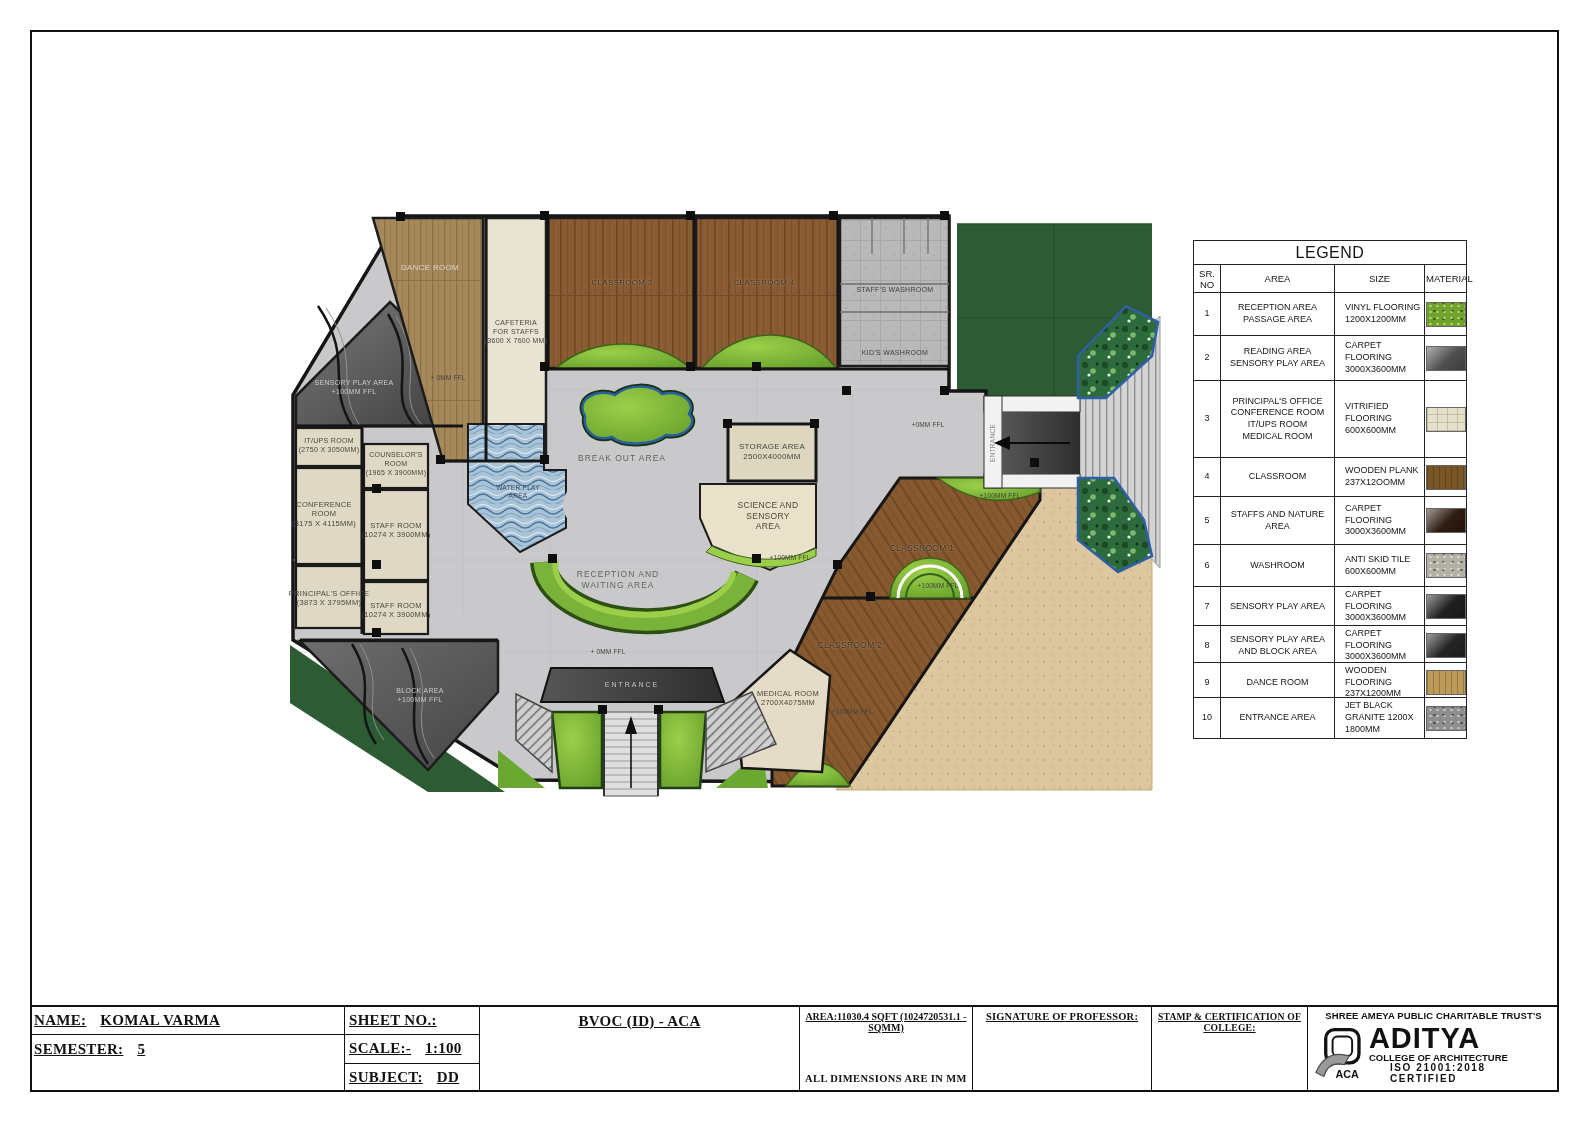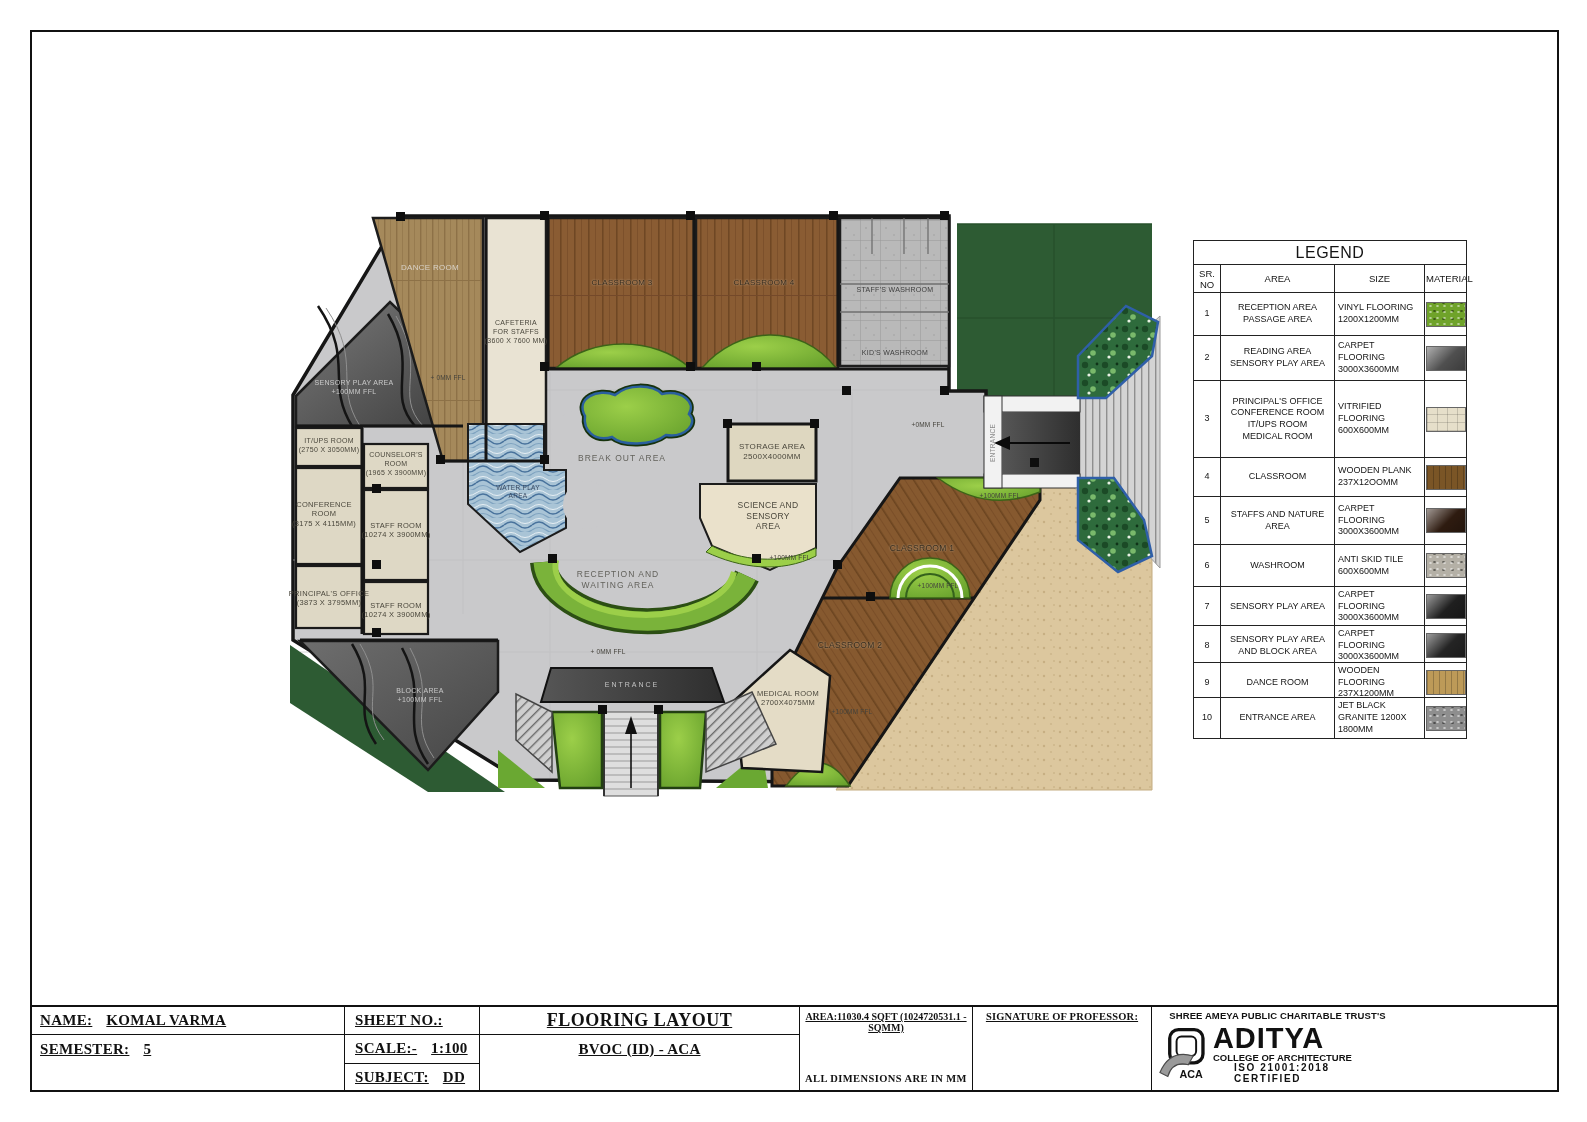--- a/index.html
+++ b/index.html
@@ -22,35 +22,35 @@
 
   
   #legend{position:absolute;left:1193px;top:240px;width:272px;border:1.6px solid #222;background:#fff;color:#141414;}
   .lg-title{height:23px;display:flex;align-items:center;justify-content:center;font-size:16px;letter-spacing:.5px;}
   .lg-head,.lrow{display:grid;grid-template-columns:26px 114px 90px 1fr;border-top:1.2px solid #222;}
   .lg-head>div,.lrow>div{border-left:1.2px solid #222;display:flex;align-items:center;justify-content:center;
     text-align:center;white-space:pre-line;padding:2px 1px;}
   .lg-head>div:first-child,.lrow>div:first-child{border-left:none;}
   .lg-head{height:27px;font-size:9.5px;}
   .lrow{font-size:9px;line-height:1.3;}
-  .lrow .lsz{justify-content:flex-start;text-align:left;padding-left:3px;}
+  .lrow .lsz{justify-content:flex-start;text-align:left;padding-left:10px;}
   .swc{justify-content:center;}
   .sw{width:38px;height:23px;border:1px solid #666;position:relative;overflow:hidden;}
   .sw::after{content:"";position:absolute;inset:0;}
   .tx-wood::after{background:repeating-linear-gradient(90deg,rgba(0,0,0,.22) 0 1px,transparent 1px 6px);}
   .tx-spk::after{background-image:radial-gradient(rgba(255,255,255,.5) 1px,transparent 1.4px),radial-gradient(rgba(0,0,0,.45) 1px,transparent 1.4px);background-size:7px 6px,9px 8px;background-position:0 0,3px 4px;}
   .tx-sheen::after{background:linear-gradient(135deg,rgba(255,255,255,.55),rgba(255,255,255,0) 55%,rgba(0,0,0,.25));}
   .tx-tile::after{background:repeating-linear-gradient(0deg,rgba(0,0,0,.15) 0 1px,transparent 1px 8px),repeating-linear-gradient(90deg,rgba(0,0,0,.15) 0 1px,transparent 1px 10px);}
 
   
   #tblock{position:absolute;left:30px;top:1005px;width:1527px;height:85px;border-top:2px solid #111;
     font-family:"Liberation Serif",serif;color:#111;display:flex;}
   .tcol{height:100%;border-right:1.6px solid #111;box-sizing:border-box;position:relative;}
   .tcol:last-child{border-right:none;}
-  .trow{height:28.33px;box-sizing:border-box;border-bottom:1.4px solid #111;display:flex;align-items:center;padding:0 10px;gap:14px;}
+  .trow{height:28.33px;box-sizing:border-box;border-bottom:1.4px solid #111;display:flex;align-items:center;padding:0 4px;gap:14px;}
   .trow:last-child{border-bottom:none;}
   .tlabel,.tval{font-weight:bold;text-decoration:underline;font-size:15px;letter-spacing:.3px;}
   .tcenter .trow{justify-content:center;}
   .big1{font-size:16px}.big2{font-size:18px;letter-spacing:.5px}.big3{font-size:15px}
   .note-top{position:absolute;top:4px;width:100%;text-align:center;font-size:10px;font-weight:bold;text-decoration:underline;}
   .note-bot{position:absolute;bottom:8px;width:100%;text-align:center;font-size:10.5px;font-weight:bold;letter-spacing:.4px;}
   .hdr-only{position:absolute;top:4px;width:100%;text-align:center;font-size:10.5px;font-weight:bold;text-decoration:underline;letter-spacing:.2px;}
   #brand{font-family:"Liberation Sans",sans-serif;padding:3px 4px 0 6px;}
   .trust{font-size:9.5px;font-weight:800;text-align:center;letter-spacing:.1px;}
   .brandrow{display:flex;align-items:center;justify-content:center;gap:6px;margin-top:2px;}
@@ -436,32 +436,32 @@
           <span class="tlabel">SCALE:-</span>
           <span class="tval">1:100</span>
         </div>
     <div class="trow">
           <span class="tlabel">SUBJECT:</span>
           <span class="tval">DD</span>
         </div>
   </div>
   <div class="tcol tcenter" style="width:320px">
     <div class="trow">
-          <span class="tlabel big2">FLOORING LAYOUT</span>
-        </div>
-    <div class="trow">
           <span class="tlabel big3">BVOC (ID) - ACA</span>
         </div>
   </div>
   <div class="tcol" style="width:173px">
     <div class="note-top">AREA:11030.4 SQFT (1024720531.1 -SQMM)</div>
     <div class="note-bot">ALL DIMENSIONS ARE IN MM</div>
   </div>
   <div class="tcol" style="width:179px">
     <div class="hdr-only">SIGNATURE OF PROFESSOR:</div>
+  </div>
+  <div class="tcol" style="width:156px">
+    <div class="hdr-only" style="font-size:9.6px">STAMP &amp; CERTIFICATION OF COLLEGE:</div>
   </div>
   <div class="tcol" style="width:249px">
     <div id="brand">
       <div class="trust">SHREE AMEYA PUBLIC CHARITABLE TRUST'S</div>
       <div class="brandrow">
         <svg width="50" height="54" viewBox="0 0 50 54">
           <rect x="12" y="2" width="34" height="34" rx="9" fill="#fff" stroke="#111" stroke-width="3.4"></rect>
           <rect x="19" y="9" width="20" height="20" rx="5" fill="#fff" stroke="#111" stroke-width="2"></rect>
           <path d="M2,46 Q12,22 36,29 L31,38 Q15,34 10,50 Z" fill="#9a9a9a" stroke="#4a4a4a" stroke-width="1.2"></path>
           <text x="22" y="52" font-size="11" font-weight="bold" font-family="Liberation Sans, sans-serif" fill="#111">ACA</text>

